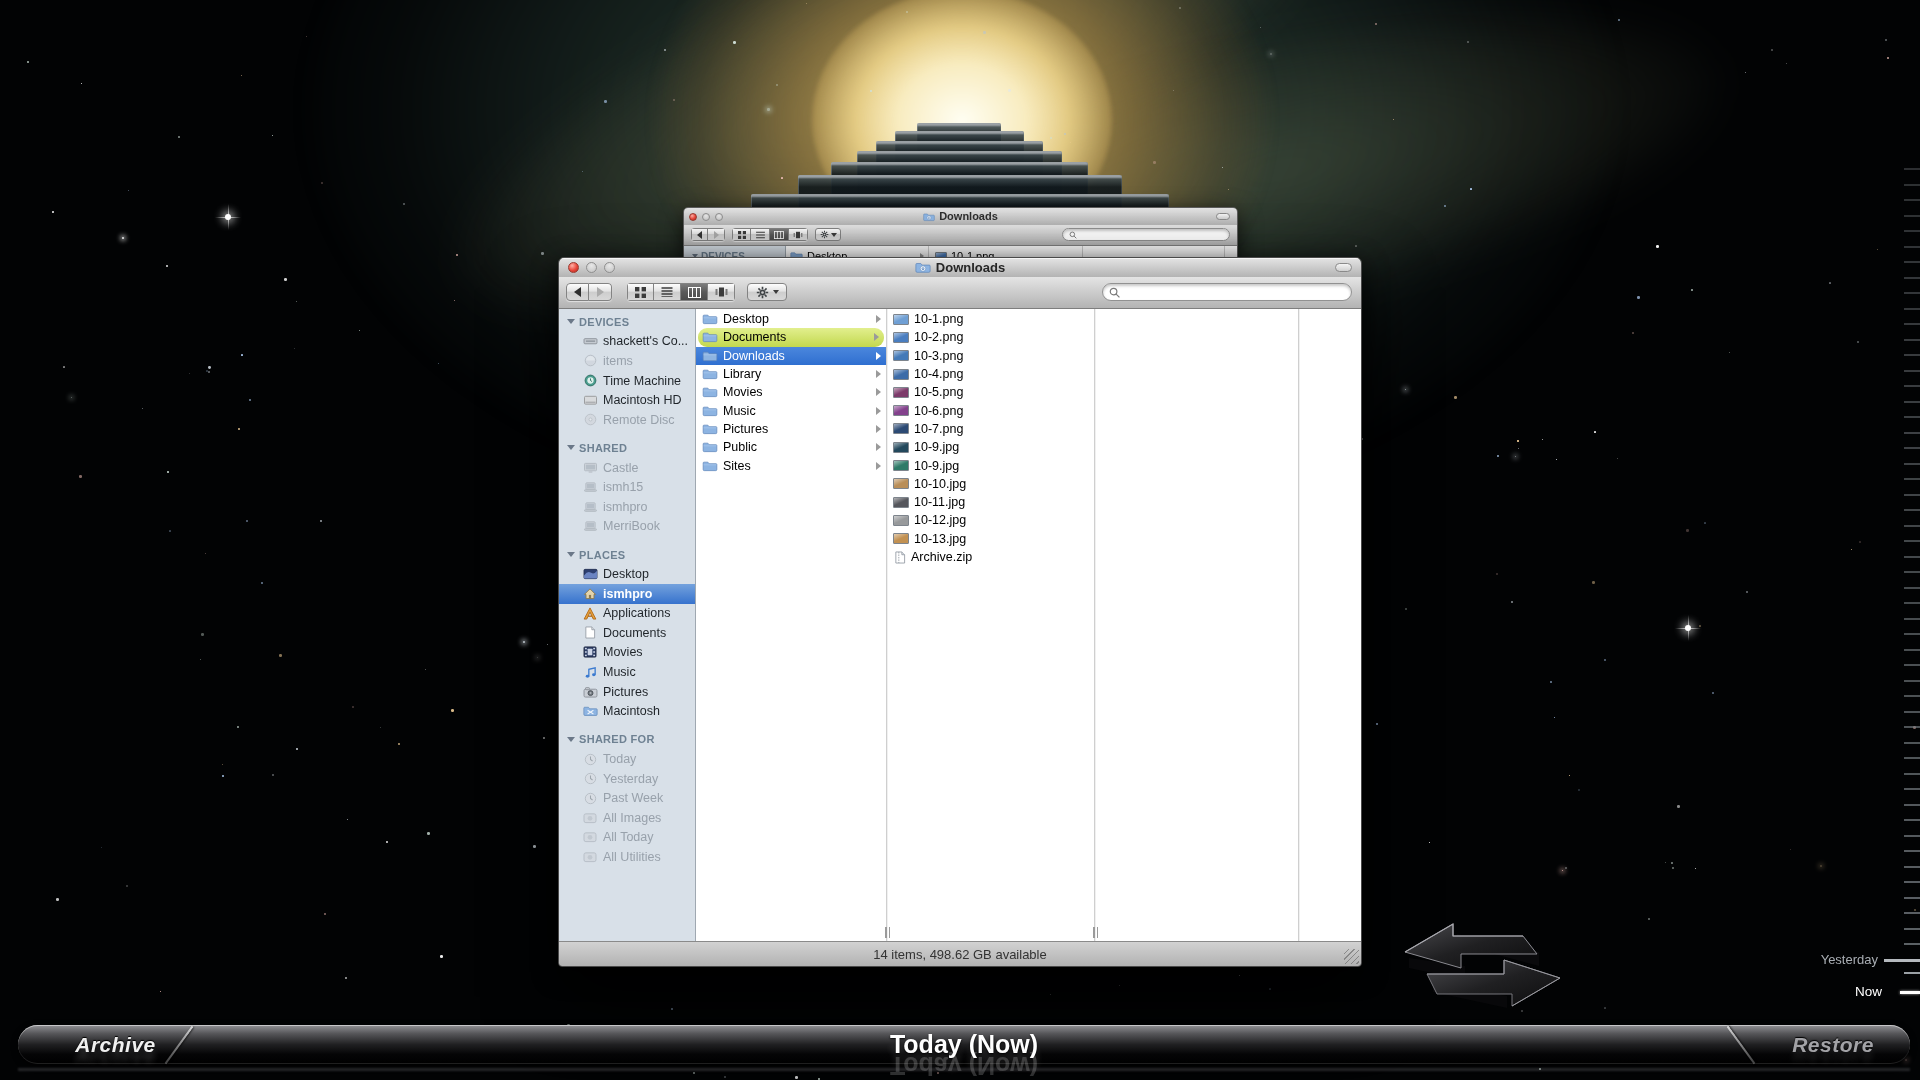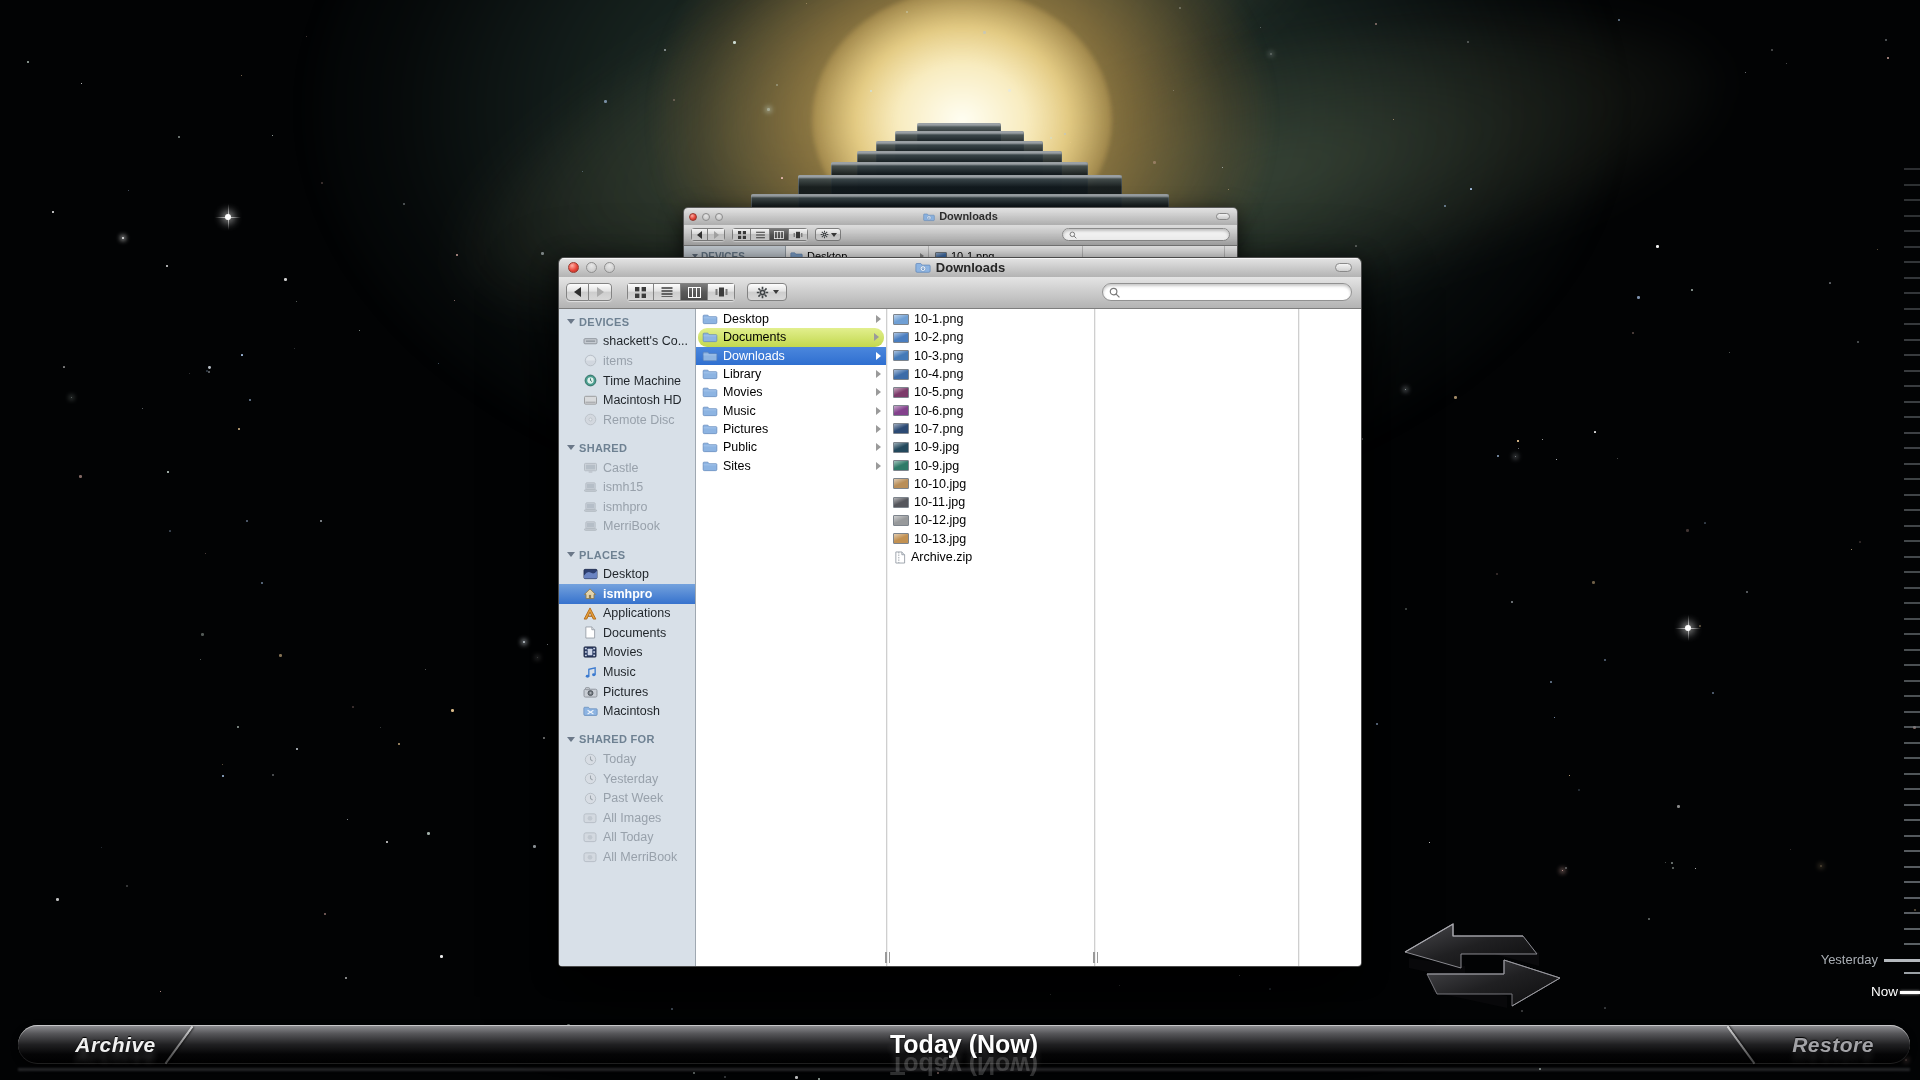--- a/index.html
+++ b/index.html
@@ -784,21 +784,21 @@
             </span>
             <span>All Today</span>
           </div>
           <div class="sb-row dim">
             <span class="ic">
               <svg width="14" height="12" viewBox="0 0 15 13">
                 <rect x="1" y="2" width="13" height="9.5" rx="2" fill="#cfd4da" stroke="#9aa1a9"></rect>
                 <circle cx="7.5" cy="6.8" r="2.6" fill="#b0b6bd"></circle>
               </svg>
             </span>
-            <span>All MerriBook</span>
+            <span>All Utilities</span>
           </div>
         </div>
       <div class="cols">
         <div class="col col1" id="col1">
             <div class="crow">
               <span class="ic">
                 <svg width="16" height="12" viewBox="0 0 18 14">
                   <path d="M1 3.5 Q1 2.5 2 2.5 h4.5 l1.5 1.8 h8 Q17 4.3 17 5.3 V11 q0 1.4-1.4 1.4 H2.4 Q1 12.4 1 11 Z" fill="#8db4e2" stroke="#5e86b8" stroke-width="0.8"></path>
                   <path d="M1.5 5.6 h15" stroke="#a9c7ec" stroke-width="0.9"></path>
                 </svg>
@@ -955,20 +955,24 @@
         <div class="col col4"></div>
         <div class="handle" style="left:187px;">
             <i></i>
             <i></i>
           </div>
         <div class="handle" style="left:395px;">
             <i></i>
             <i></i>
           </div>
       </div>
+    </div>
+    <div class="statusbar">
+      <span>14 items, 498.62 GB available</span>
+      <div class="grip"></div>
     </div>
   </div>
 
   <svg id="tm-arrows" width="175" height="105" viewBox="0 0 175 105" style="position:absolute;left:1395px;top:912px;">
     <defs>
       <linearGradient id="af" x1="0" y1="0" x2="1" y2="1">
         <stop offset="0" stop-color="#4a4a4e"></stop>
           <stop offset="0.5" stop-color="#202022"></stop>
           <stop offset="1" stop-color="#0c0c0d"></stop>
       </linearGradient>
@@ -1030,21 +1034,21 @@
         <div class="tick" style="left: 1904px; top: 834.5px; width: 16px; opacity: 0.69;"></div>
         <div class="tick" style="left: 1904px; top: 850px; width: 16px; opacity: 0.7;"></div>
         <div class="tick" style="left: 1904px; top: 865.5px; width: 16px; opacity: 0.71;"></div>
         <div class="tick" style="left: 1904px; top: 881px; width: 16px; opacity: 0.72;"></div>
         <div class="tick" style="left: 1904px; top: 896.5px; width: 16px; opacity: 0.73;"></div>
         <div class="tick" style="left: 1904px; top: 912px; width: 16px; opacity: 0.73;"></div>
         <div class="tick" style="left: 1904px; top: 927.5px; width: 16px; opacity: 0.74;"></div>
         <div class="tick" style="left: 1904px; top: 943px; width: 16px; opacity: 0.75;"></div>
       </div>
     <div class="t-label" style="right:42px;top:952px;">Yesterday</div>
-    <div class="t-label now" style="right:22px;top:984px;text-align:right;">Now</div>
+    <div class="t-label now" style="right:38px;top:984px;text-align:right;">Now</div>
     <div class="tick" style="left:1884px;top:959px;width:36px;height:2.5px;background:#b4b9be;"></div>
     <div class="tick" style="left:1904px;top:972px;width:16px;background:#9aa0a5;"></div>
     <div class="tick" style="left:1900px;top:991px;width:20px;height:2.5px;background:#fff;box-shadow:0 0 3px rgba(255,255,255,0.7);"></div>
   </div>
 
   <div id="bottom-bar">
     <div class="bar-divider" style="left:160px;transform:rotate(36deg);"></div>
     <div class="bar-divider" style="left:1722px;transform:rotate(-36deg);"></div>
     <div class="bar-btn" id="cancel-btn">Archive</div>
     <div id="today-label">Today (Now)</div>

